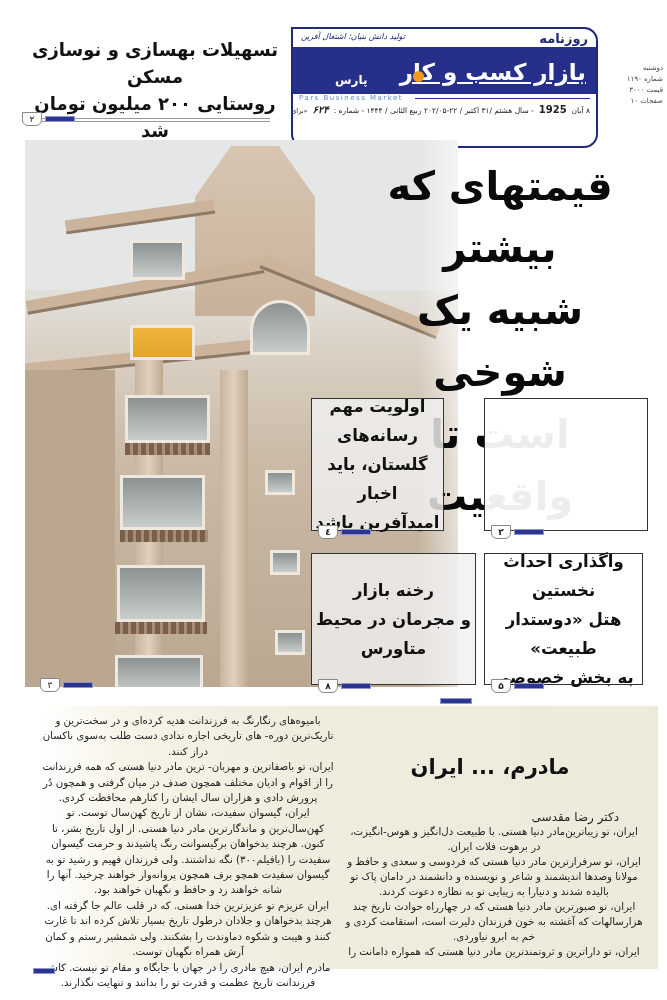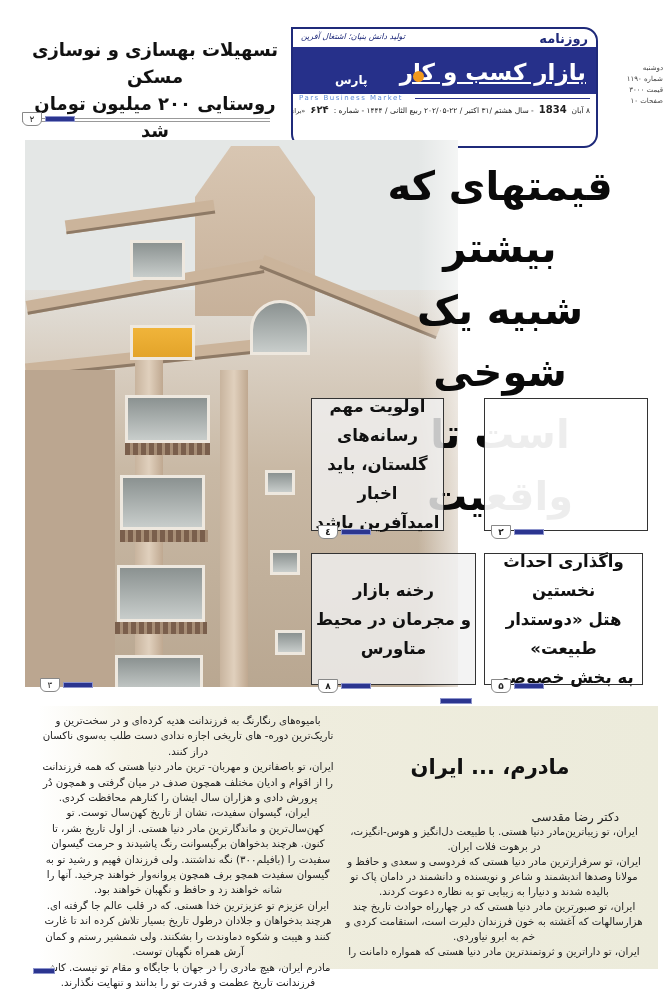--- a/index.html
+++ b/index.html
@@ -38,21 +38,21 @@
     direction: ltr; font-family: "DejaVu Sans", sans-serif; background: #fff; padding-right: 4px;
   }
   .masthead .en-rule {
     position: absolute; left: 122px; right: 6px; top: 69px; height: 1px; background: #26308a;
   }
   .masthead .dateline {
     position: absolute; left: 6px; right: 6px; top: 75px; font-size: 7.5px; color: #222; white-space: nowrap;
     display: flex; gap: 5px; align-items: baseline;
   }
   .masthead .dateline .year { font-weight: bold; font-size: 10px; }
-  .masthead .dateline .issue { font-weight: bold; font-size: 10px; }
+  .masthead .dateline .issue { font-weight: bold; font-size: 10px; font-style: italic; }
   .masthead .dateline .cta { font-size: 6.5px; margin-right: auto; }
 
   .side-info {
     position: absolute; left: 603px; top: 63px; width: 60px; font-size: 7px; color: #444;
     line-height: 11px; text-align: right; direction: rtl;
   }
 
   .top-headline {
     position: absolute; left: 30px; top: 36px; width: 250px; font-weight: bold; font-size: 18px;
     line-height: 27px; text-align: center; color: #111;
@@ -142,21 +142,21 @@
   <span class="roznameh">روزنامه</span>
   <div class="brand-band">
     <span class="brand-name">بازار کسب و کار</span>
     <span class="brand-dot"></span>
     <span class="brand-pars">پارس</span>
   </div>
   <div class="en-rule"></div>
   <span class="brand-en">Pars Business Market</span>
   <div class="dateline">
     <span>۸ آبان</span>
-    <span class="year">1834</span>
+    <span class="year">1925</span>
     <span>- سال هشتم /۳۱ اکتبر / ۲۲-۲۰۲/۰۵ ربیع الثانی / ۱۴۴۴ - شماره :</span>
     <span class="issue">۶۲۴</span>
     <span class="cta">«برای نمایش کلیک کنید»</span>
   </div>
 </div>
 
 <div class="side-info">
   <div>دوشنبه</div>
   <div>شماره ۱۱۹۰</div>
   <div>قیمت ۳۰۰۰</div>

